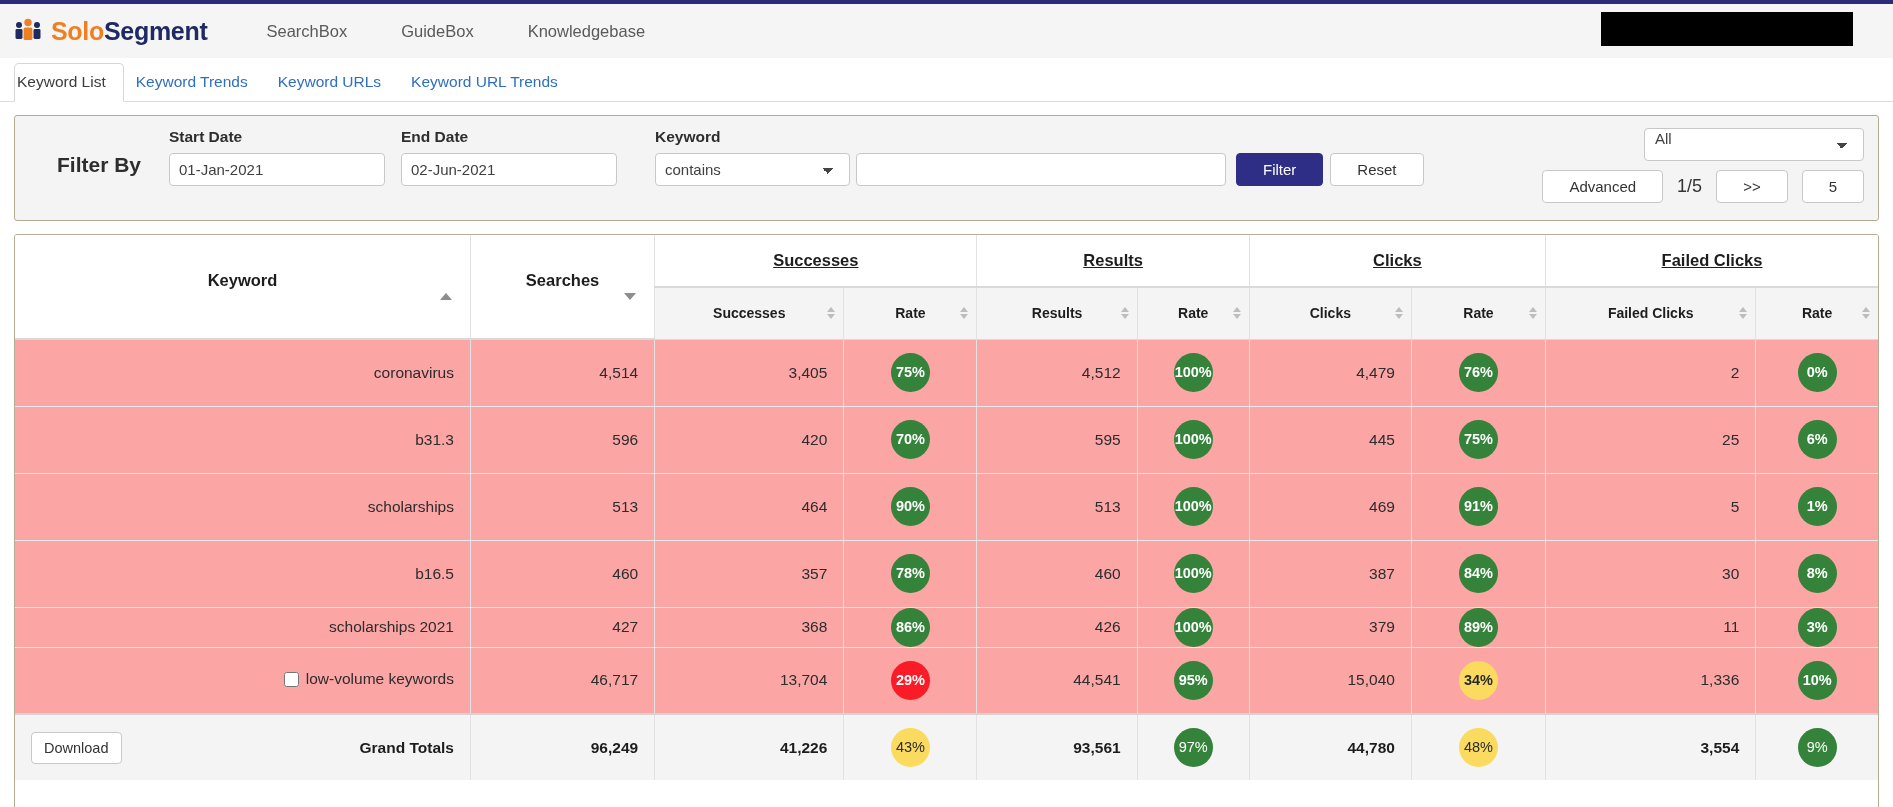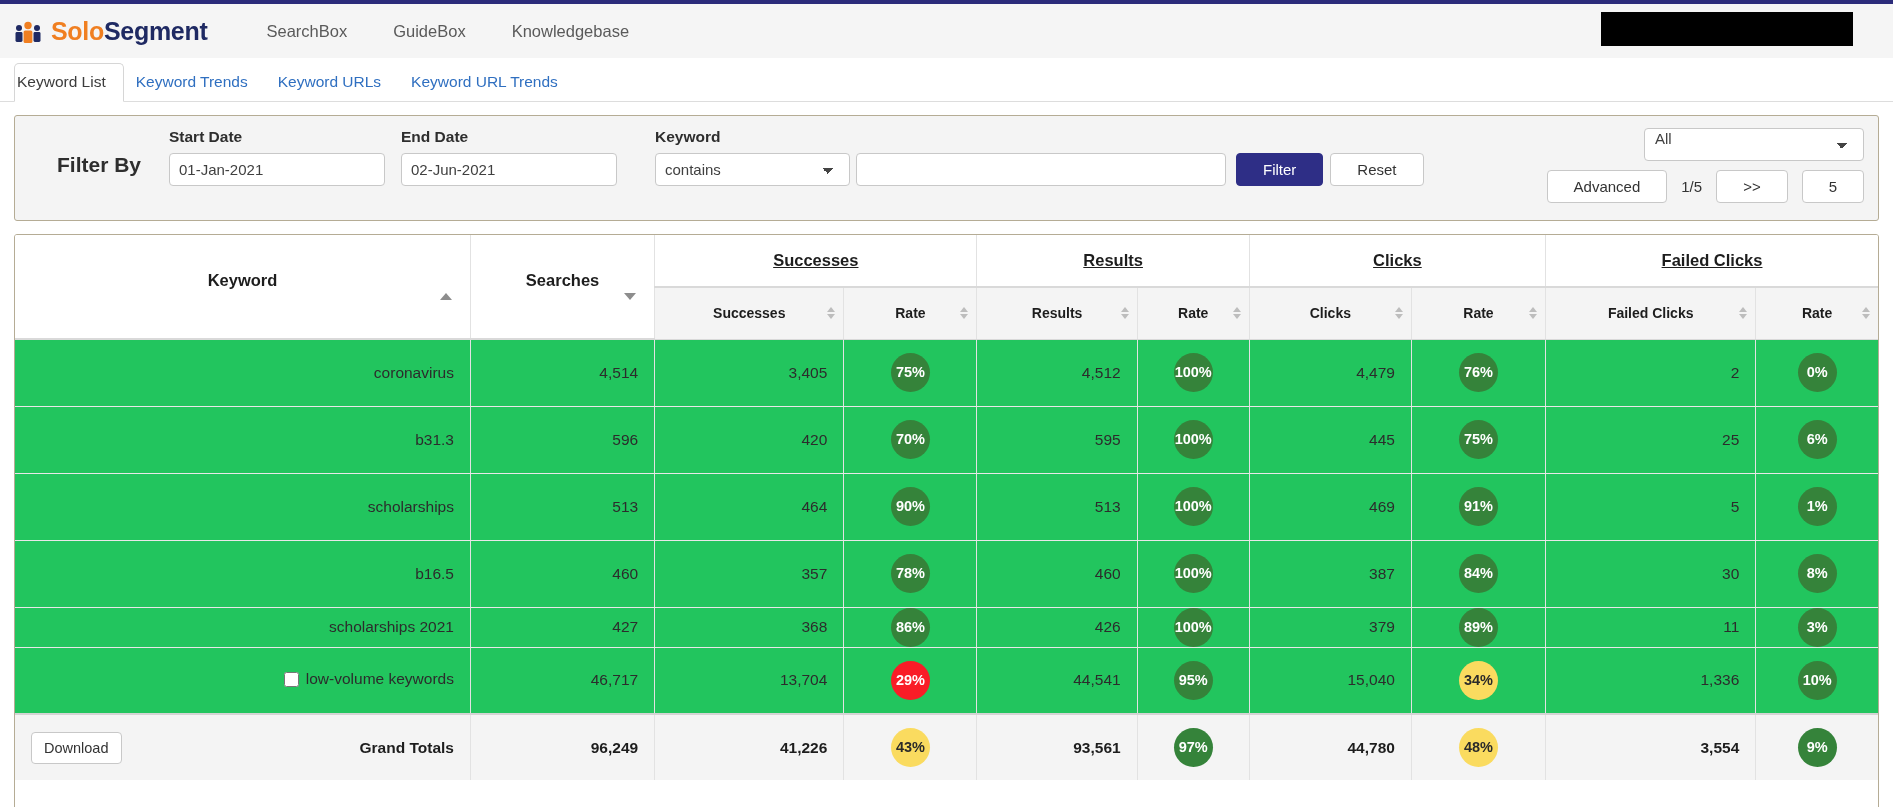--- a/index.html
+++ b/index.html
@@ -15,26 +15,26 @@
   
   .topbar {
     height: 58px;
     background: #f5f5f5;
     border-top: 4px solid #2b2b7a;
     display: flex;
     align-items: center;
     padding: 0 0 0 14px;
     position: relative;
   }
-  .brand { display: flex; align-items: flex-end; gap: 9px; margin-right: 36px; }
+  .brand { display: flex; align-items: flex-start; gap: 9px; margin-right: 36px; }
   .brand-mark { width: 28px; height: 26px; display: block; }
   .brand-text { font-size: 25px; font-weight: bold; letter-spacing: -0.3px; white-space: nowrap; }
   .brand-solo { color: #f07f21; }
   .brand-segment { color: #1f2a63; }
-  .navlinks { display: flex; align-items: center; gap: 0; }
+  .navlinks { display: flex; align-items: center; gap: 8px; }
   .navlink {
     font-size: 16.5px; color: #5a5a5a; text-decoration: none;
     padding: 0 23px; white-space: nowrap; cursor: pointer;
   }
   .redacted {
     position: absolute; right: 40px; top: 8px;
     width: 252px; height: 34px; background: #000000;
   }
 
   
@@ -118,21 +118,21 @@
     font-size: 15px; color: #404040; padding: 0 30px 13px 10px;
     font-family: "Liberation Sans", sans-serif;
     background-image:
       linear-gradient(45deg, transparent 50%, #444 50%),
       linear-gradient(135deg, #444 50%, transparent 50%);
     background-position: calc(100% - 21px) 14px, calc(100% - 15px) 14px;
     background-size: 6px 6px, 6px 6px;
     background-repeat: no-repeat;
   }
   .pager { display: flex; align-items: center; gap: 14px; }
-  .pageinfo { font-size: 15px; color: #333333; }
+  .pageinfo { font-size: 18px; color: #333333; }
 
   
   .tablewrap {
     margin: 13px 14px 0 14px;
     border: 1px solid #b5ac95;
     border-radius: 3px;
     background: #ffffff;
     height: 588px;
     overflow: hidden;
     position: relative;
@@ -176,42 +176,42 @@
   }
   .caret-down {
     position: absolute; right: 18px; top: 58px;
     width: 0; height: 0; border-left: 6px solid transparent;
     border-right: 6px solid transparent; border-top: 7px solid #8d8d8d;
   }
 
   tbody td {
     height: 67px; font-size: 15.5px; color: #2c2c2c;
     border-bottom: 1px solid #e8e8e8; padding: 0 16px; text-align: right;
-    vertical-align: middle; background: #22c55e;
+    vertical-align: middle; background: #fca5a5;
   }
   td.ratecell { text-align: center; padding: 0; }
   .badge {
     display: inline-flex; align-items: center; justify-content: center;
     width: 39px; height: 39px; border-radius: 50%;
     font-size: 14.5px; color: #ffffff; font-weight: bold;
     line-height: 1;
   }
   .badge.green { background: #35833a; }
   .badge.red { background: #f91c27; }
   .badge.yellow { background: #fadb5f; color: #2a2a2a; }
 
   .lowvol { display: inline-flex; align-items: center; gap: 7px; justify-content: flex-end; }
   .lowvol input { width: 15px; height: 15px; margin: 0; cursor: pointer; }
 
   tfoot td {
     height: 66px; background: #f4f4f4; border-top: 2px solid #d4d4d4;
     border-bottom: none; font-size: 15.5px; font-weight: bold; color: #1d1d1d;
     text-align: right; padding: 12px 16px; vertical-align: middle;
   }
-  tfoot td.ratecell .badge { font-weight: bold; }
+  tfoot td.ratecell .badge { font-weight: normal; }
   .gt-cell { display: flex; align-items: center; justify-content: space-between; }
   .dl-btn {
     height: 32px; border: 1px solid #c8c8c8; border-radius: 4px;
     background: #ffffff; color: #333333; font-size: 14.5px; font-weight: normal;
     padding: 0 12px; cursor: pointer; font-family: "Liberation Sans", sans-serif;
   }
   .clipped-row td { height: 40px; overflow: hidden; }
 </style>
 </head>
 <body>

